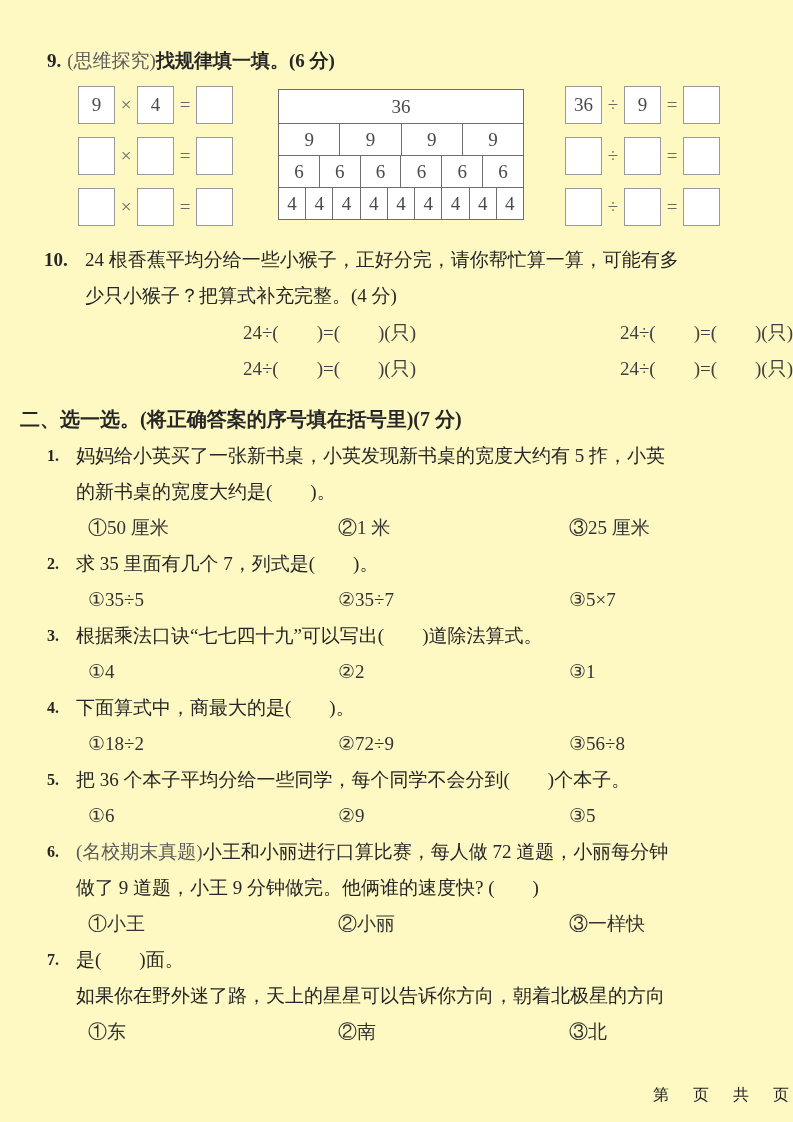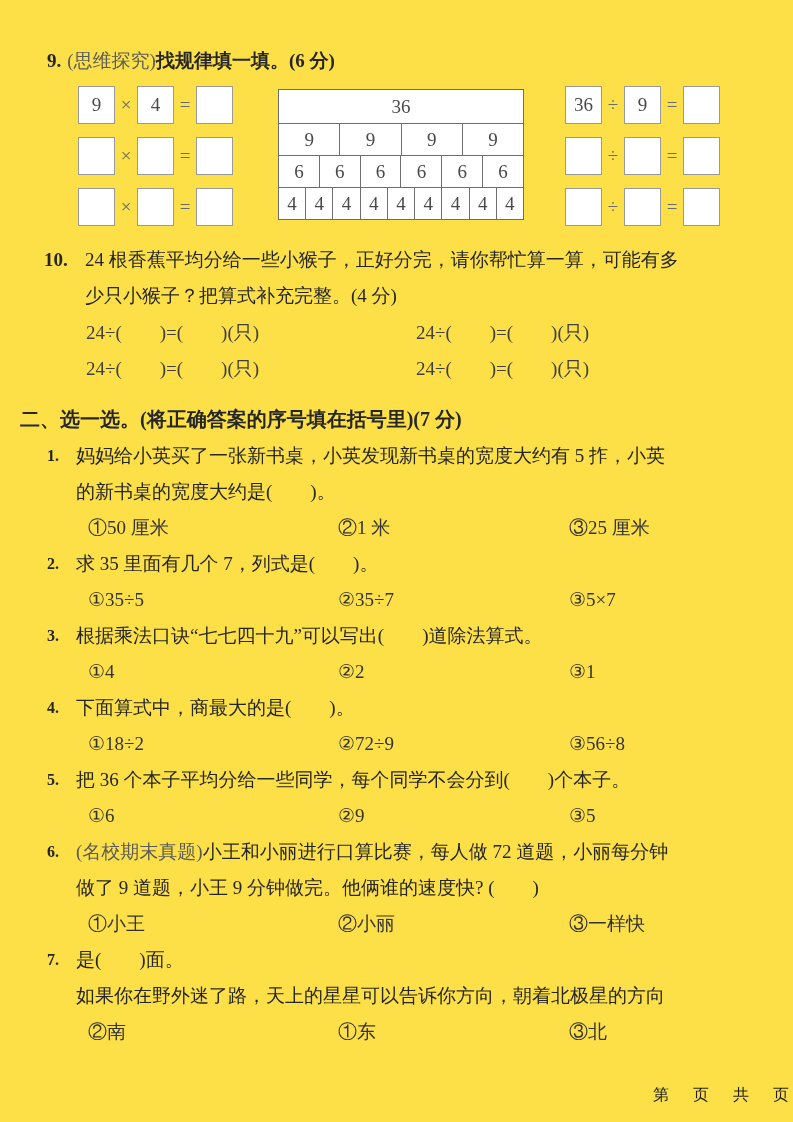--- a/index.html
+++ b/index.html
@@ -4,21 +4,21 @@
 <style>
   * { margin:0; padding:0; box-sizing:border-box; }
   html,body { background:#ffffff; }
   body {
     width:793px; height:1122px;
     font-family:"Liberation Serif", serif;
     color:#262626;
     position:relative;
     overflow:hidden;
   }
-  .page { position:relative; width:793px; height:1122px; background:#fde047; }
+  .page { position:relative; width:793px; height:1122px; background:#fef9c3; }
 
   
   .q9-head { padding-top:48px; padding-left:47px; font-size:19px; line-height:26px; }
   .qnum-inline { font-weight:bold; margin-right:6px; }
   .tag { color:#5b5b5b; font-weight:normal; }
   .qtitle { font-weight:bold; }
 
   
   .q9-fig { position:relative; height:140px; margin-top:12px; }
   .eq-col { position:absolute; top:0; display:flex; flex-direction:column; gap:13px; }
@@ -48,20 +48,21 @@
   .tcell:first-child { border-left:none; }
 
   
   .q10 { position:relative; margin-top:16px; font-size:19px; }
   .q10-num { position:absolute; left:44px; top:0; font-weight:bold; line-height:36px; }
   .q10-line { padding-left:85px; line-height:36px; }
   .q10-eqs {
     display:grid; grid-template-columns:330px 1fr;
     padding-left:86px; row-gap:2px; margin-top:2px; line-height:34px;
     color:#3f3f3f;
+    text-align:right;
   }
 
   
   .sec2 {
     margin-top:16px; padding-left:20px;
     font-size:20px; font-weight:bold; line-height:34px;
   }
 
   
   #mc { margin-top:2px; }
@@ -251,22 +252,22 @@
           <span class="opt">③一样快</span>
         </div>
       </div>
       <div class="q">
         <div class="q-text">
           <span class="q-num">7.</span>
           <div class="q-line">是(　　)面。</div>
           <div class="q-line">如果你在野外迷了路，天上的星星可以告诉你方向，朝着北极星的方向</div>
         </div>
         <div class="q-opts">
+          <span class="opt">①东</span>
           <span class="opt">②南</span>
-          <span class="opt">①东</span>
           <span class="opt">③北</span>
         </div>
       </div>
     </div>
 
   <div class="footer">第　页　共　页</div>
 
 </div>
 
 </body></html>

